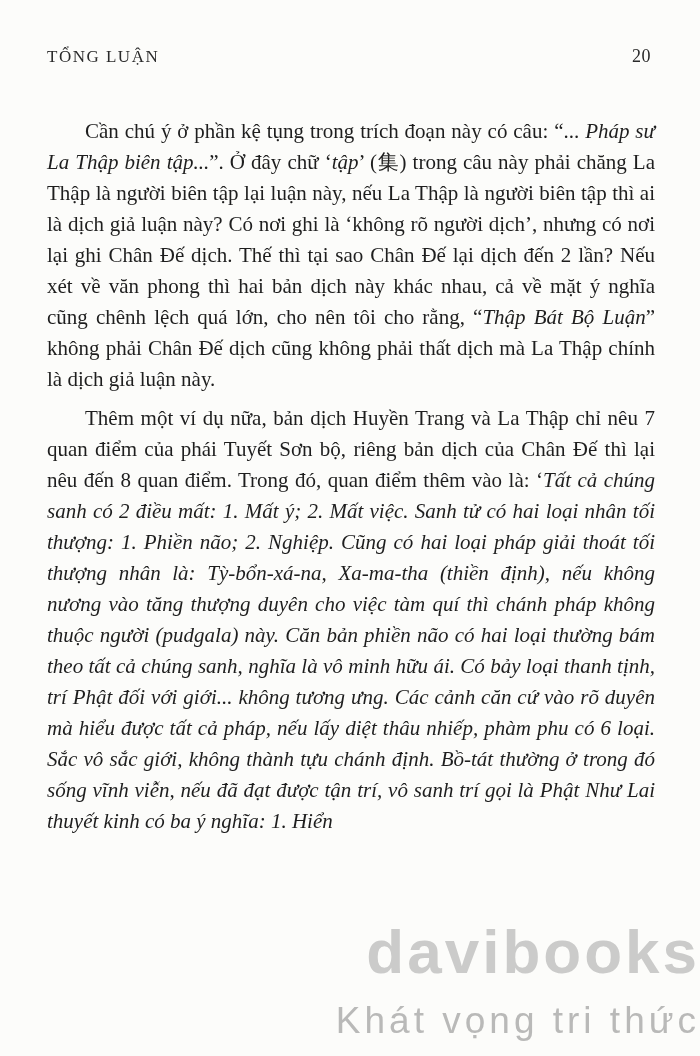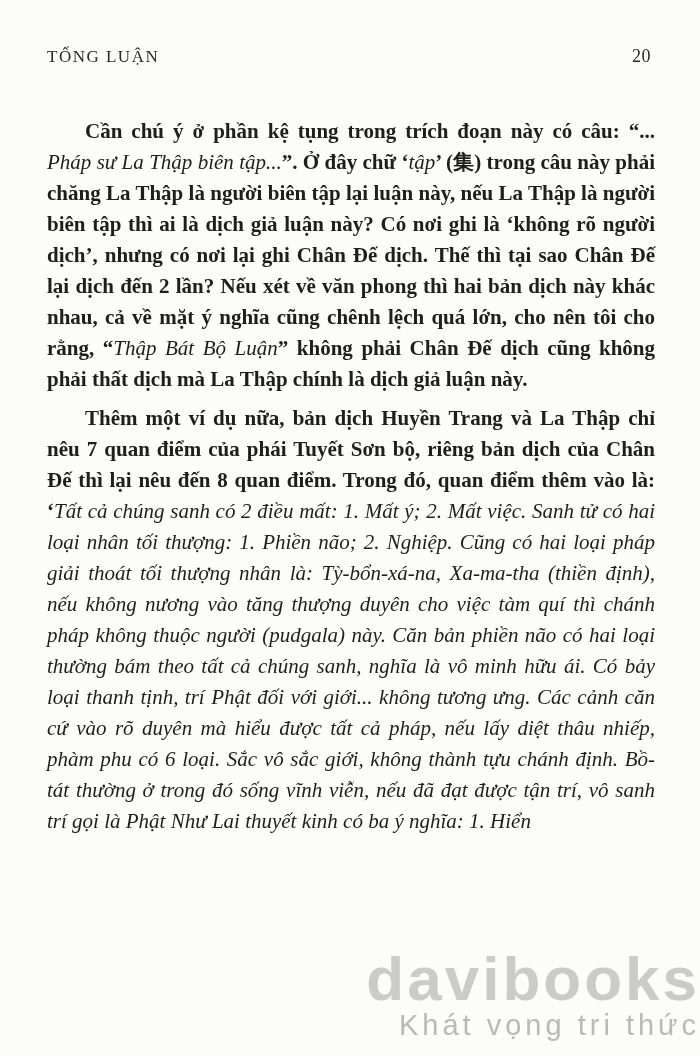--- a/index.html
+++ b/index.html
@@ -40,42 +40,42 @@
     right: 45px;
     font-size: 21px;
     line-height: 31px;
     text-align: justify;
     text-justify: inter-word;
   }
   .body-text p {
     margin: 0 0 8px 0;
     text-indent: 38px;
   }
-  .seg-normal { font-style: normal; font-weight: bold; }
+  .seg-normal { font-style: normal; font-weight: normal; }
   .seg-italic { font-style: italic; font-weight: normal; }
   .seg-bold-italic { font-style: italic; font-weight: normal; }
   .watermark {
     position: absolute;
     left: 8px;
     right: 0;
     bottom: 14px;
     text-align: right;
     pointer-events: none;
     font-family: "Liberation Sans", sans-serif;
   }
   .watermark-logo {
     font-size: 62px;
     font-weight: bold;
     letter-spacing: 3px;
     color: rgba(145, 145, 145, 0.45);
     line-height: 1.0;
   }
   .watermark-slogan {
-    margin-top: 0;
-    font-size: 29px;
+    margin-top: 18px;
+    font-size: 37px;
     letter-spacing: 4px;
     color: rgba(130, 130, 130, 0.55);
     line-height: 1.1;
   }
 </style>
 </head>
 <body>
 
 <div class="page">
 

